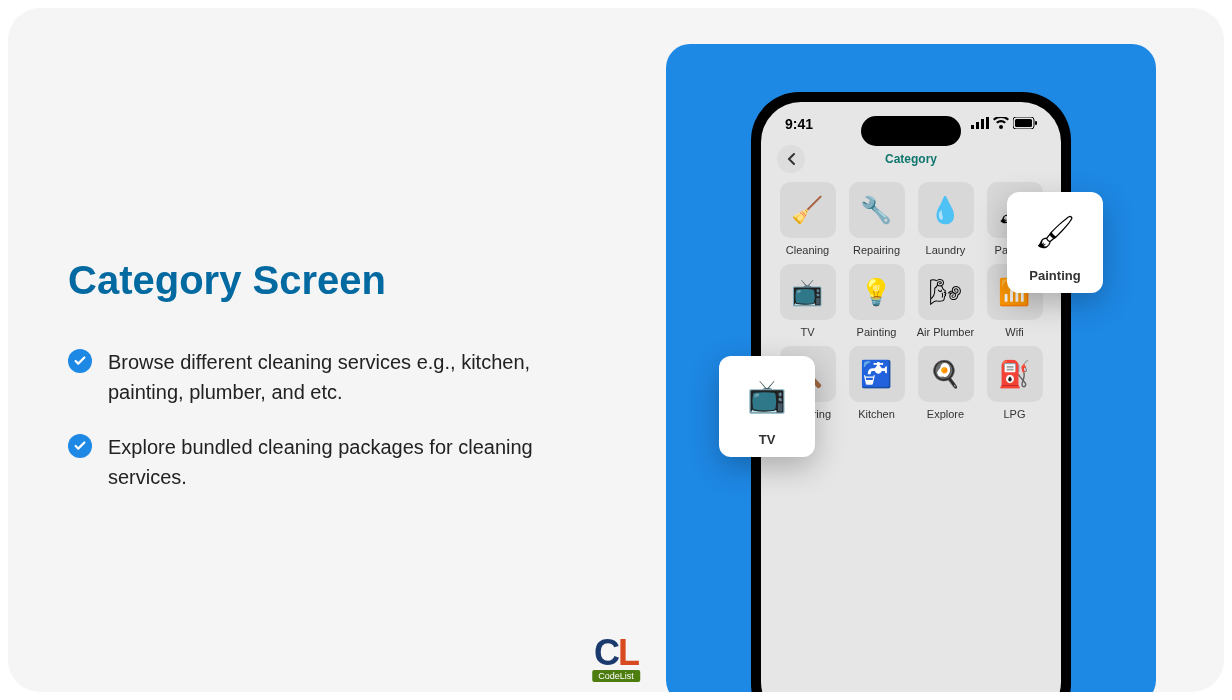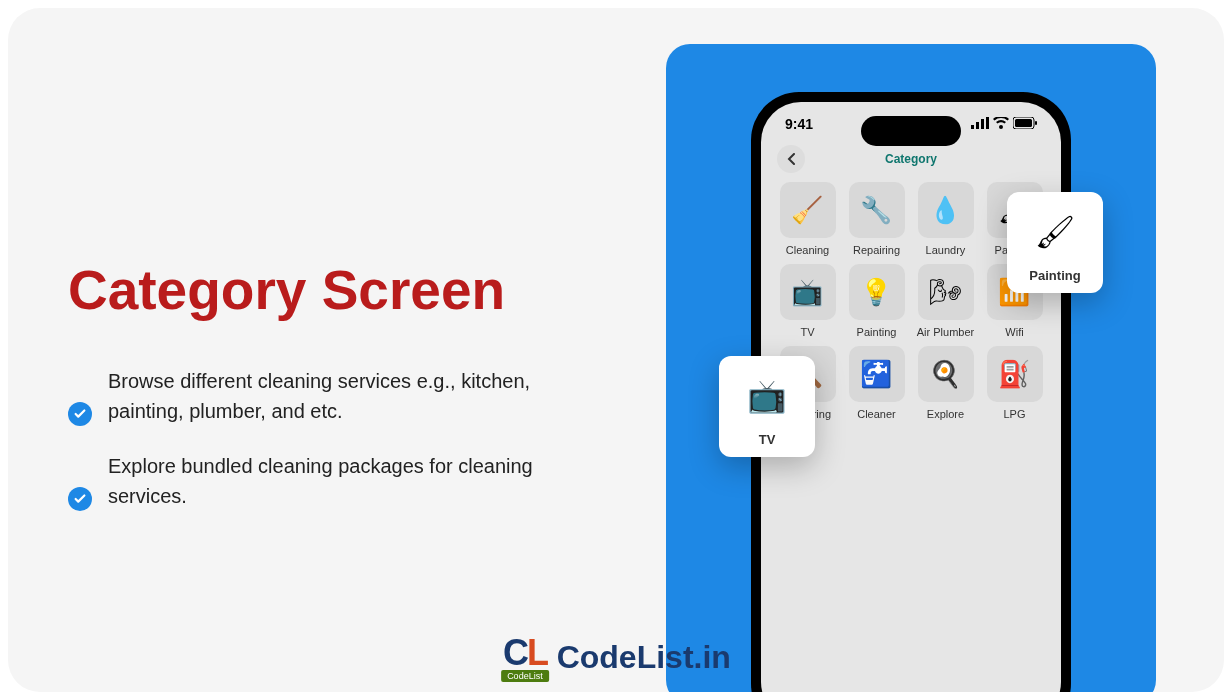--- a/index.html
+++ b/index.html
@@ -1,21 +1,21 @@
 <!DOCTYPE html>
 <html><head>
 <meta charset="utf-8">
 <style>
 * { margin: 0; padding: 0; box-sizing: border-box; }
 body { font-family: -apple-system, BlinkMacSystemFont, 'Segoe UI', sans-serif; background: #fff; }
 .container { width: 1232px; height: 700px; position: relative; background: #fff; }
 .card { position: absolute; top: 8px; left: 8px; right: 8px; bottom: 8px; background: #f5f5f5; border-radius: 32px; overflow: hidden; }
 .left-panel { position: absolute; left: 60px; top: 250px; width: 500px; }
-.title { font-size: 55px; font-weight: 700; color: #b91c1c; margin-bottom: 44px; }
-.bullet { display: flex; align-items: flex-end; margin-bottom: 24px; margin-top: 25px; }
+.title { font-size: 40px; font-weight: 700; color: #0369a1; margin-bottom: 44px; }
+.bullet { display: flex; align-items: flex-start; margin-bottom: 24px; margin-top: 25px; }
 .bullet-icon { width: 24px; height: 24px; background: #1e88e5; border-radius: 50%; display: flex; align-items: center; justify-content: center; flex-shrink: 0; margin-right: 16px; margin-top: 2px; }
 .bullet-icon svg { width: 14px; height: 14px; }
 .bullet-text { font-size: 20px; color: #222; line-height: 1.5; }
 .right-panel { position: absolute; right: 68px; top: 36px; width: 490px; height: 660px; background: #1e88e5; border-radius: 24px; }
 .phone { position: absolute; left: 50%; transform: translateX(-50%); top: 48px; width: 320px; height: 640px; background: #000; border-radius: 48px; padding: 10px; }
 .phone-screen { width: 100%; height: 100%; background: #e6e6e6; border-radius: 40px; overflow: hidden; position: relative; }
 .notch { position: absolute; top: 14px; left: 50%; transform: translateX(-50%); width: 100px; height: 30px; background: #000; border-radius: 18px; z-index: 10; }
 .status-bar { display: flex; justify-content: space-between; align-items: center; padding: 14px 24px 0; font-size: 14px; font-weight: 600; color: #000; gap: 47px; }
 .status-icons { display: flex; gap: 4px; align-items: center; }
 .page-header { display: flex; align-items: center; justify-content: center; padding: 20px 16px 16px; position: relative; }
@@ -133,21 +133,21 @@
             <div class="cat-item">
                 <div class="cat-icon-box">📶</div>
                 <div class="cat-label">Wifi</div>
               </div>
             <div class="cat-item">
                 <div class="cat-icon-box">🔨</div>
                 <div class="cat-label">Repairing</div>
               </div>
             <div class="cat-item">
                 <div class="cat-icon-box">🚰</div>
-                <div class="cat-label">Cleaner</div>
+                <div class="cat-label">Kitchen</div>
               </div>
             <div class="cat-item">
                 <div class="cat-icon-box">🍳</div>
                 <div class="cat-label">Explore</div>
               </div>
             <div class="cat-item">
                 <div class="cat-icon-box">⛽</div>
                 <div class="cat-label">LPG</div>
               </div>
           </div>
@@ -162,17 +162,16 @@
           <div class="cat-label">Painting</div>
         </div>
       </div>
     </div>
 
     <div class="footer-logo">
       <div class="footer-logo-mark">
         <div class="cl-mark"><span class="cl-c">C</span><span class="cl-l">L</span></div>
         <div class="cl-sub">CodeList</div>
       </div>
-      <div class="footer-logo-text">CodeList.in</div>
     </div>
 
   </div>
 </div>
 
 </body></html>

